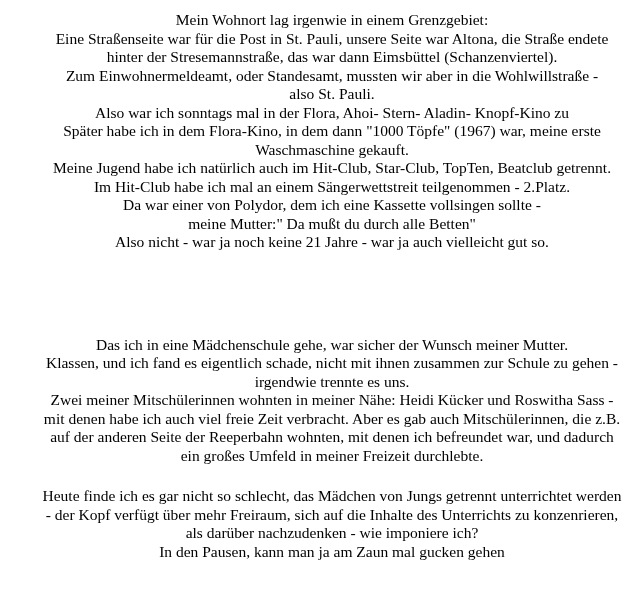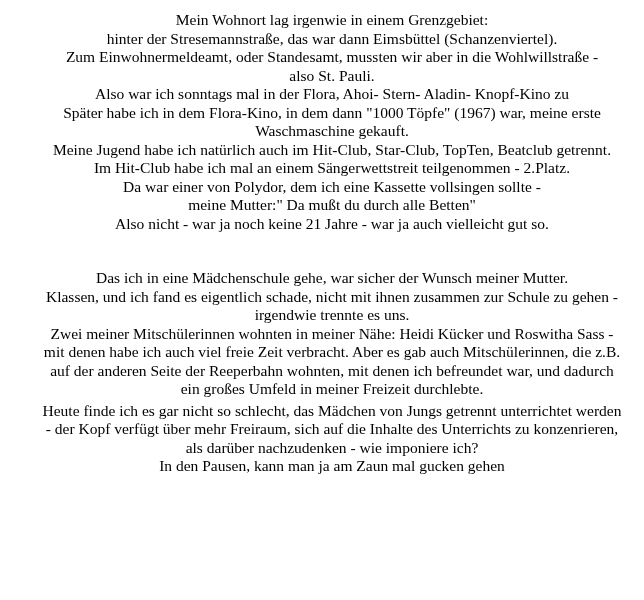--- a/index.html
+++ b/index.html
@@ -15,32 +15,33 @@
     background: #ffffff;
     color: #000000;
     font-family: "Liberation Serif", "DejaVu Serif", serif;
     font-size: 15.5px;
     line-height: 18.5px;
     text-align: center;
     padding-top: 11px;
     padding-left: 20px;
   }
   .block { margin: 0; }
-  .block-2 { margin-top: 36px; }
-  .block-3 { margin-top: 3px; }
+  .block-2 { margin-top: 84px; }
+  .block-3 { margin-top: 22px; }
   .block-4 { }
   .line { white-space: nowrap; }
 </style>
 </head>
 <body>
 
 <div class="page">
 
   <div class="block block-1">
     <div class="line">Mein Wohnort lag irgenwie in einem Grenzgebiet:</div>
+    <div class="line">Eine Straßenseite war für die Post in St. Pauli, unsere Seite war Altona, die Straße endete</div>
     <div class="line">hinter der Stresemannstraße, das war dann Eimsbüttel (Schanzenviertel).</div>
     <div class="line">Zum Einwohnermeldeamt, oder Standesamt, mussten wir aber in die Wohlwillstraße -</div>
     <div class="line">also St. Pauli.</div>
     <div class="line">Also war ich sonntags mal in der Flora, Ahoi- Stern- Aladin- Knopf-Kino zu</div>
     <div class="line">Später habe ich in dem Flora-Kino, in dem dann "1000 Töpfe" (1967) war, meine erste</div>
     <div class="line">Waschmaschine gekauft.</div>
     <div class="line">Meine Jugend habe ich natürlich auch im Hit-Club, Star-Club, TopTen, Beatclub getrennt.</div>
     <div class="line">Im Hit-Club habe ich mal an einem Sängerwettstreit teilgenommen - 2.Platz.</div>
     <div class="line">Da war einer von Polydor, dem ich eine Kassette vollsingen sollte -</div>
     <div class="line">meine Mutter:" Da mußt du durch alle Betten"</div>

